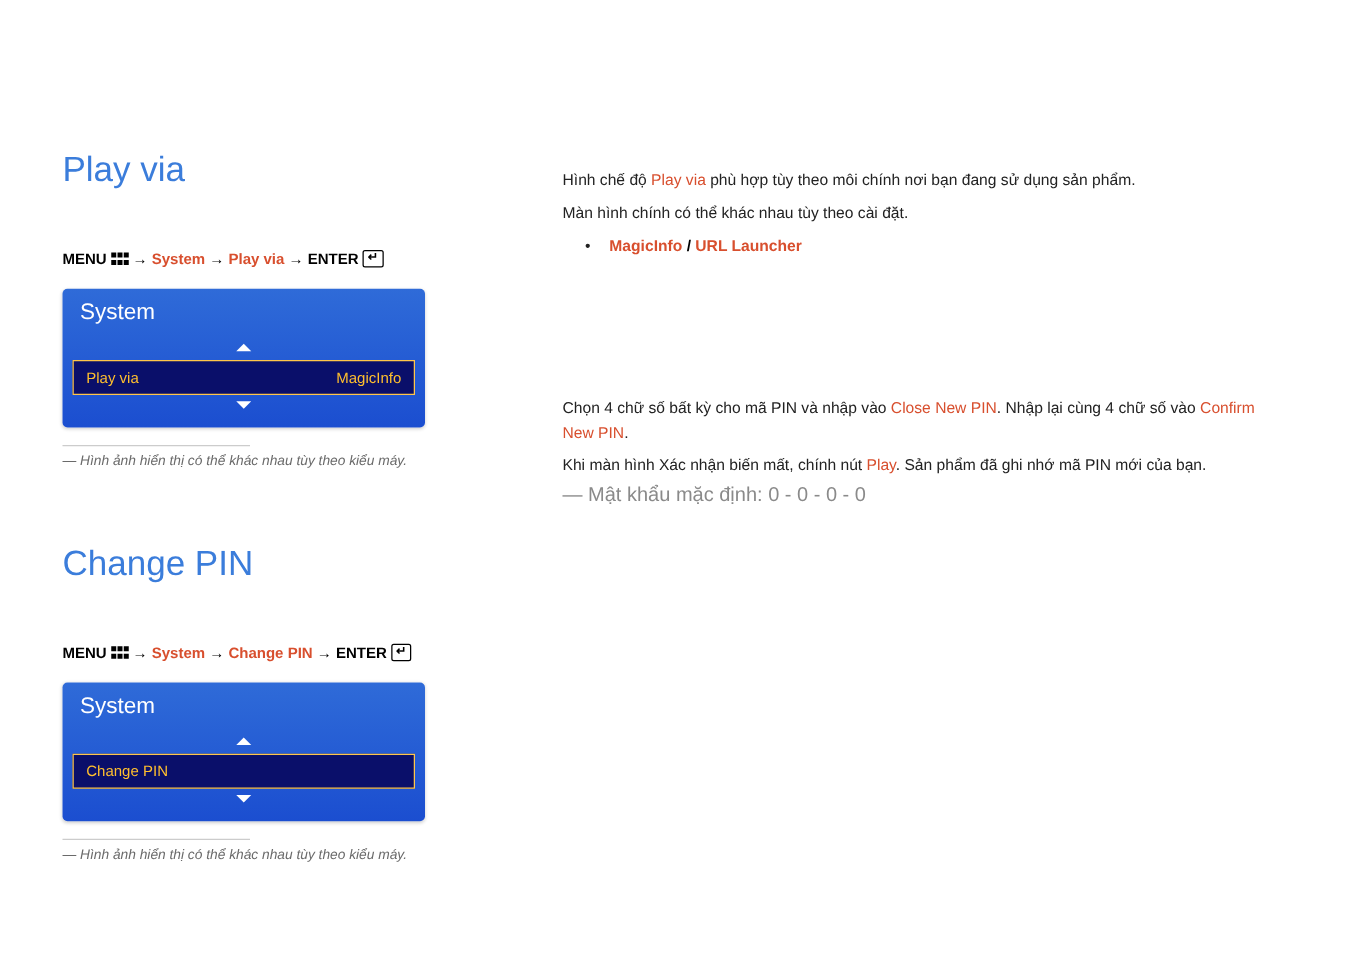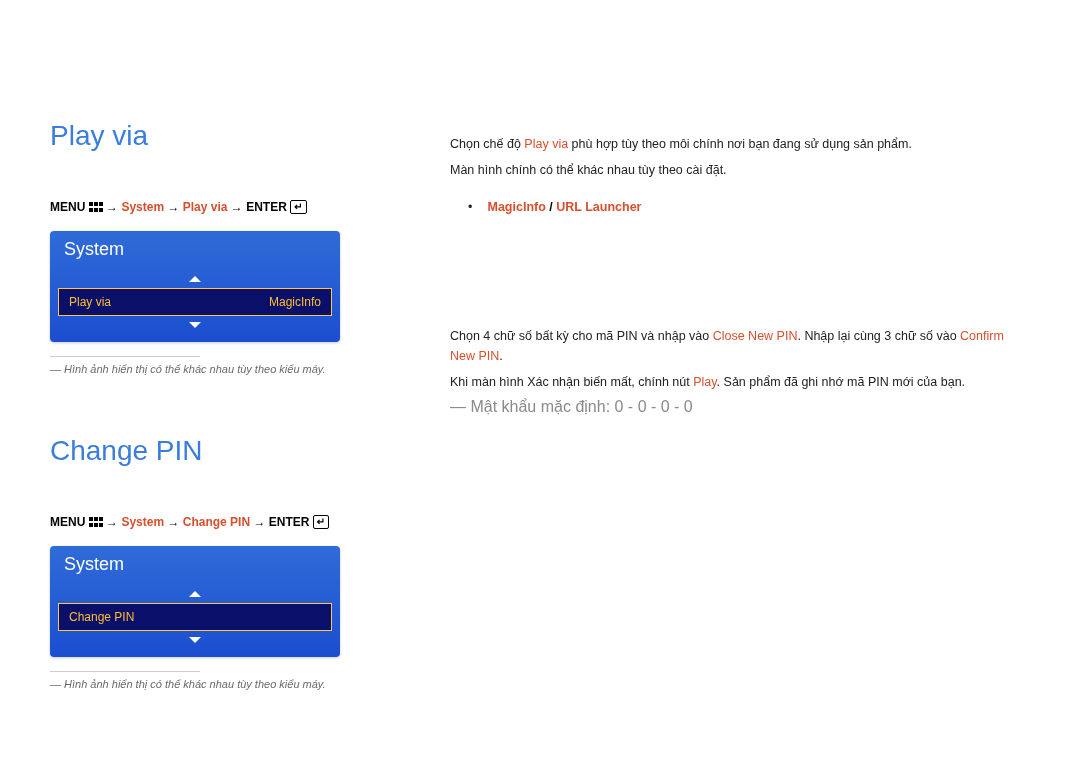--- a/index.html
+++ b/index.html
@@ -117,21 +117,21 @@
     font-style: italic;
   }
   .para {
     font-size: 12.5px;
     color: #222;
     margin: 0 0 6px 0;
     line-height: 1.6;
   }
   .hl { color: #d84f2e; }
   .bullet-row {
-    margin: 20px 0 0 18px;
+    margin: 10px 0 0 18px;
     font-size: 12.5px;
     font-weight: bold;
   }
   .bullet-row .dot {
     display: inline-block;
     width: 16px;
     color: #222;
     font-weight: normal;
   }
   .dash-note {
@@ -219,32 +219,32 @@
         <span>― </span><span>Hình ảnh hiển thị có thể khác nhau tùy theo kiểu máy.</span>
       </div>
     </div>
 
   </div>
 
   <div class="right-col">
 
     <div>
       <p class="para">
-        <span>Chọn chế độ </span><span class="hl">Play via</span><span> phù hợp tùy theo môi chính nơi bạn đang sử dụng sản phẩm.</span>
+        <span>Hình chế độ </span><span class="hl">Play via</span><span> phù hợp tùy theo môi chính nơi bạn đang sử dụng sản phẩm.</span>
       </p>
       <p class="para">Màn hình chính có thể khác nhau tùy theo cài đặt.</p>
       <div class="bullet-row">
         <span class="dot">•</span>
         <span class="hl">MagicInfo</span><span> / </span><span class="hl">URL Launcher</span>
       </div>
     </div>
 
     <div class="right-section2">
       <p class="para">
-        <span>Chọn 4 chữ số bất kỳ cho mã PIN và nhập vào </span><span class="hl">Close New PIN</span><span>. Nhập lại cùng 3 chữ số vào </span><span class="hl">Confirm New PIN</span><span>.</span>
+        <span>Chọn 4 chữ số bất kỳ cho mã PIN và nhập vào </span><span class="hl">Close New PIN</span><span>. Nhập lại cùng 4 chữ số vào </span><span class="hl">Confirm New PIN</span><span>.</span>
       </p>
       <p class="para">
         <span>Khi màn hình Xác nhận biến mất, chính nút </span><span class="hl">Play</span><span>. Sản phẩm đã ghi nhớ mã PIN mới của bạn.</span>
       </p>
       <div class="dash-note">― Mật khẩu mặc định: 0 - 0 - 0 - 0</div>
     </div>
 
   </div>
 </div>
 

